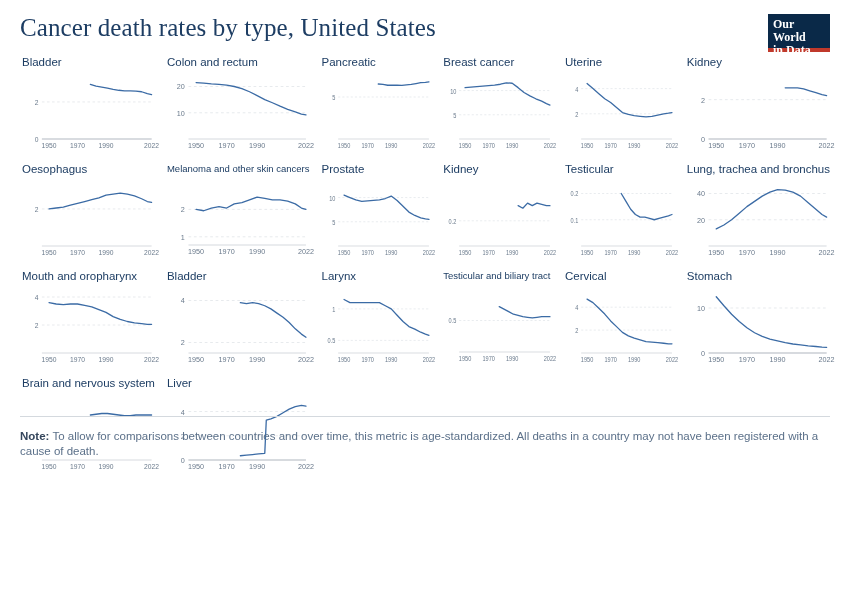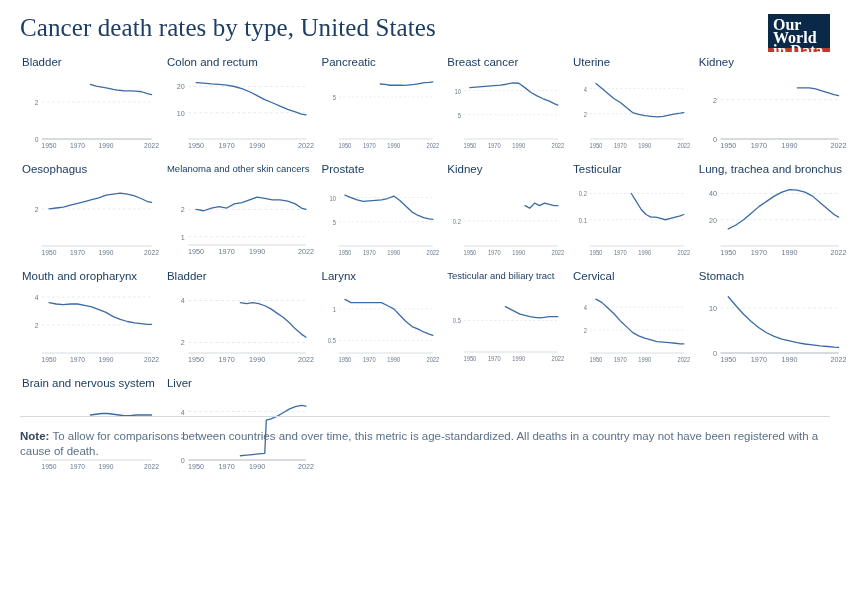--- a/index.html
+++ b/index.html
@@ -12,21 +12,21 @@
     background: #ffffff;
     font-family: "Liberation Sans", sans-serif;
     color: #1d3d63;
     overflow: hidden;
   }
   .page {
     position: relative;
     width: 850px;
     height: 468px;
     box-sizing: border-box;
-    padding: 14px 8px 0 20px;
+    padding: 14px 20px 0 20px;
   }
   .title {
     font-family: "Liberation Serif", serif;
     font-size: 25px;
     font-weight: 400;
     color: #1d3d63;
     margin: 0 0 6px 0;
     letter-spacing: 0.1px;
   }
   .subtitle {
@@ -40,21 +40,21 @@
   .owid-logo {
     position: absolute;
     right: 20px;
     top: 14px;
     width: 62px;
     height: 38px;
     background: #0a2948;
     color: #ffffff;
     font-family: "Liberation Serif", serif;
     font-weight: 700;
-    font-size: 16px;
+    font-size: 12px;
     line-height: 13px;
     padding: 4px 5px 0 5px;
     box-sizing: border-box;
     border-bottom: 4px solid #c0392b;
   }
   .grid {
     margin-top: 14px;
     display: grid;
     grid-template-columns: repeat(6, 1fr);
     grid-auto-rows: 107px;

